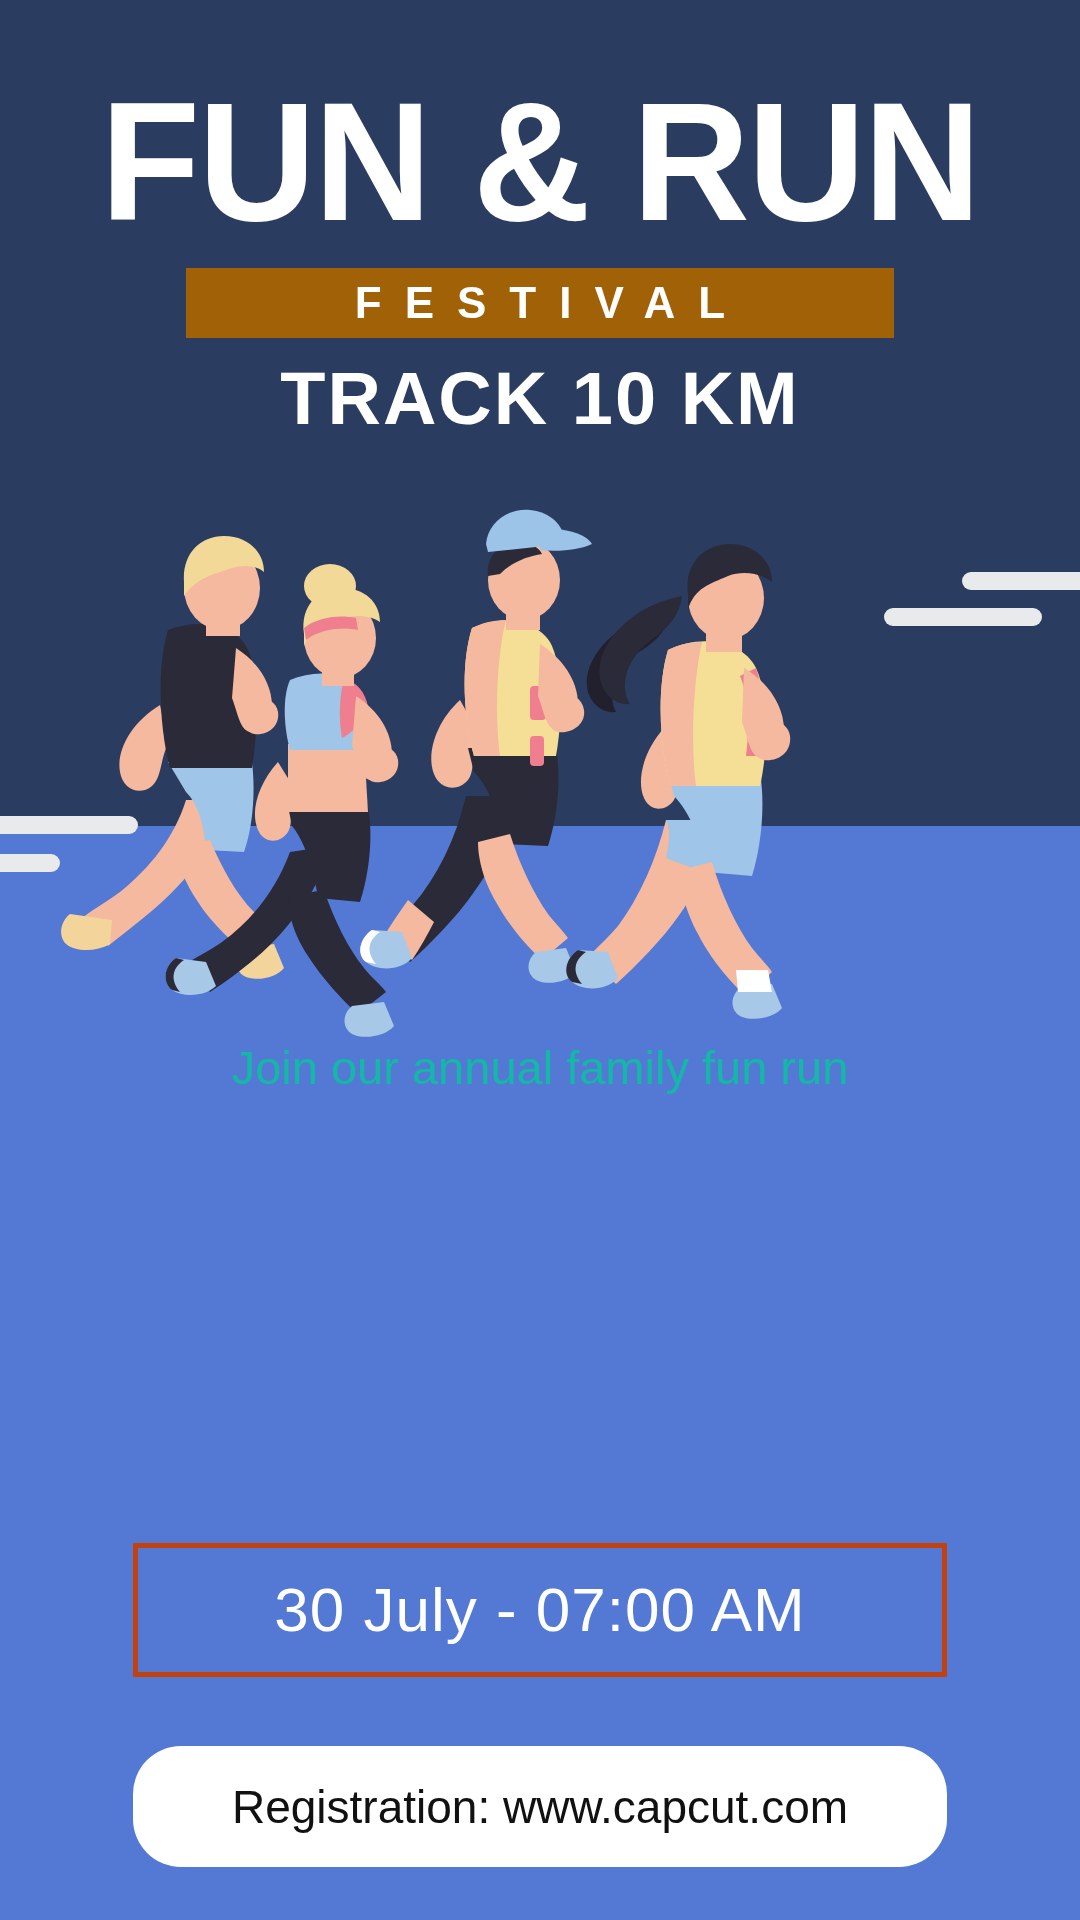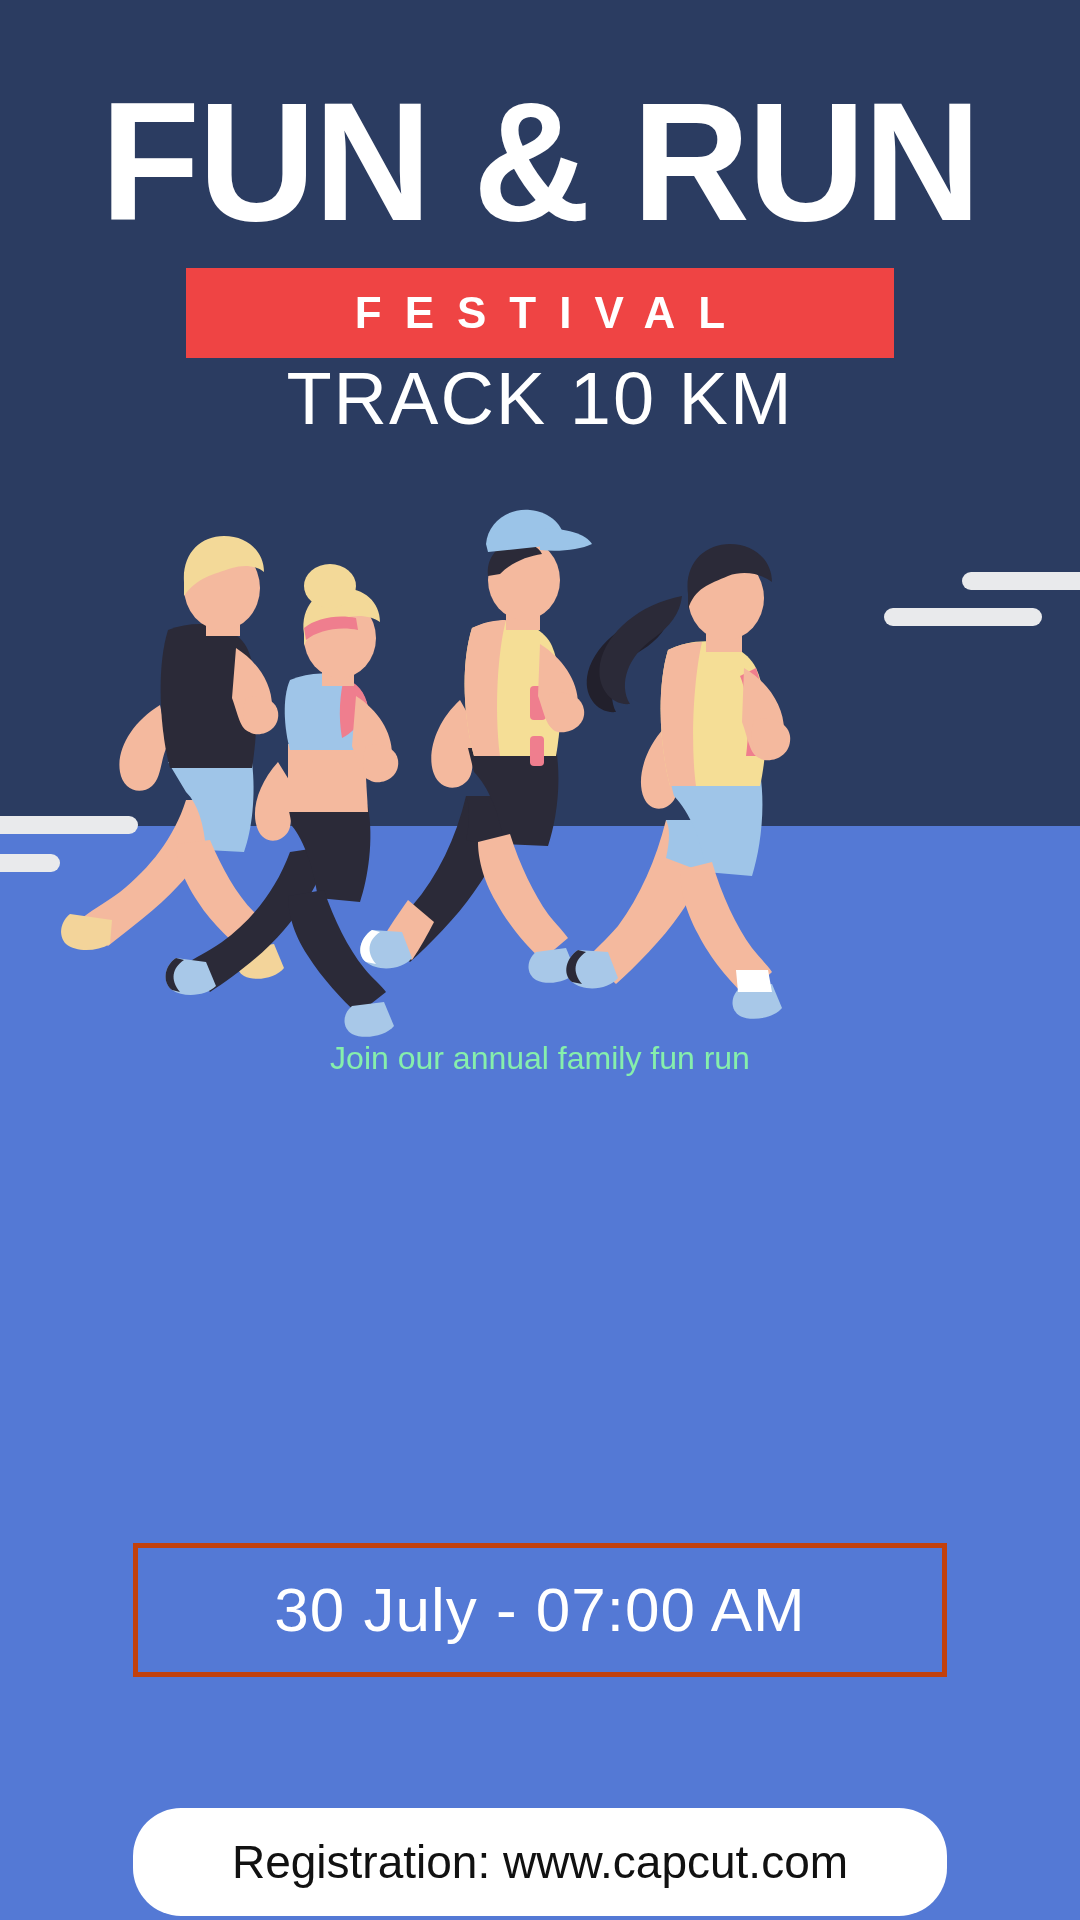--- a/index.html
+++ b/index.html
@@ -35,62 +35,62 @@
     font-weight:700;
     font-size:168px;
     line-height:1;
     letter-spacing:-2px;
     transform:scaleX(0.97);
     text-align:center;
     white-space:nowrap;
   }
   .festival-band {
     position:absolute; left:186px; top:268px;
-    width:708px; height:90px;
-    background:#ef4444;
+    width:708px; height:70px;
+    background:#a16207;
     display:flex; align-items:center; justify-content:center;
   }
   .festival-text {
     color:#ffffff;
     font-family:"Liberation Sans",sans-serif;
     font-weight:700;
     font-size:44px;
     letter-spacing:23px;
     text-indent:23px;
     line-height:1;
   }
   .track-line {
     position:absolute; left:0; top:356px; width:1080px;
     color:#ffffff;
     font-family:"Liberation Sans",sans-serif;
-    font-weight:400;
+    font-weight:700;
     font-size:74px;
     letter-spacing:2px;
     line-height:1.15;
     text-align:center;
     white-space:nowrap;
   }
 
   
   .speed-line { position:absolute; background:#e9eaec; border-radius:10px; }
   .sl-r1 { left:962px;  top:572px; width:170px; height:18px; }
   .sl-r2 { left:884px;  top:608px; width:158px; height:18px; }
   .sl-l1 { left:-60px;  top:816px; width:198px; height:18px; }
   .sl-l2 { left:-60px;  top:854px; width:120px; height:18px; }
 
   
   .runners { position:absolute; left:0; top:500px; width:1080px; height:540px; }
 
   
   .desc {
     position:absolute; left:90px; top:1040px; width:900px;
-    color:#86efac;
+    color:#14b8a6;
     font-family:"Liberation Sans Narrow","Liberation Sans",sans-serif;
     font-weight:400;
-    font-size:32px;
+    font-size:47px;
     line-height:1.18;
     text-align:center;
     letter-spacing:0px;
   }
   .desc div { white-space:nowrap; }
 
   
   .date-box {
     position:absolute; left:133px; top:1543px;
     width:814px; height:134px;
@@ -102,22 +102,22 @@
     font-family:"Liberation Sans Narrow","Liberation Sans",sans-serif;
     font-weight:400;
     font-size:62px;
     line-height:1;
     letter-spacing:1px;
     white-space:nowrap;
   }
 
   
   .reg-pill {
-    position:absolute; left:133px; top:1808px;
-    width:814px; height:108px;
+    position:absolute; left:133px; top:1746px;
+    width:814px; height:121px;
     background:#ffffff;
     border-radius:48px;
     display:flex; align-items:center; justify-content:center;
   }
   .reg-text {
     color:#111111;
     font-family:"Liberation Sans Narrow","Liberation Sans",sans-serif;
     font-weight:400;
     font-size:46px;
     line-height:1;

